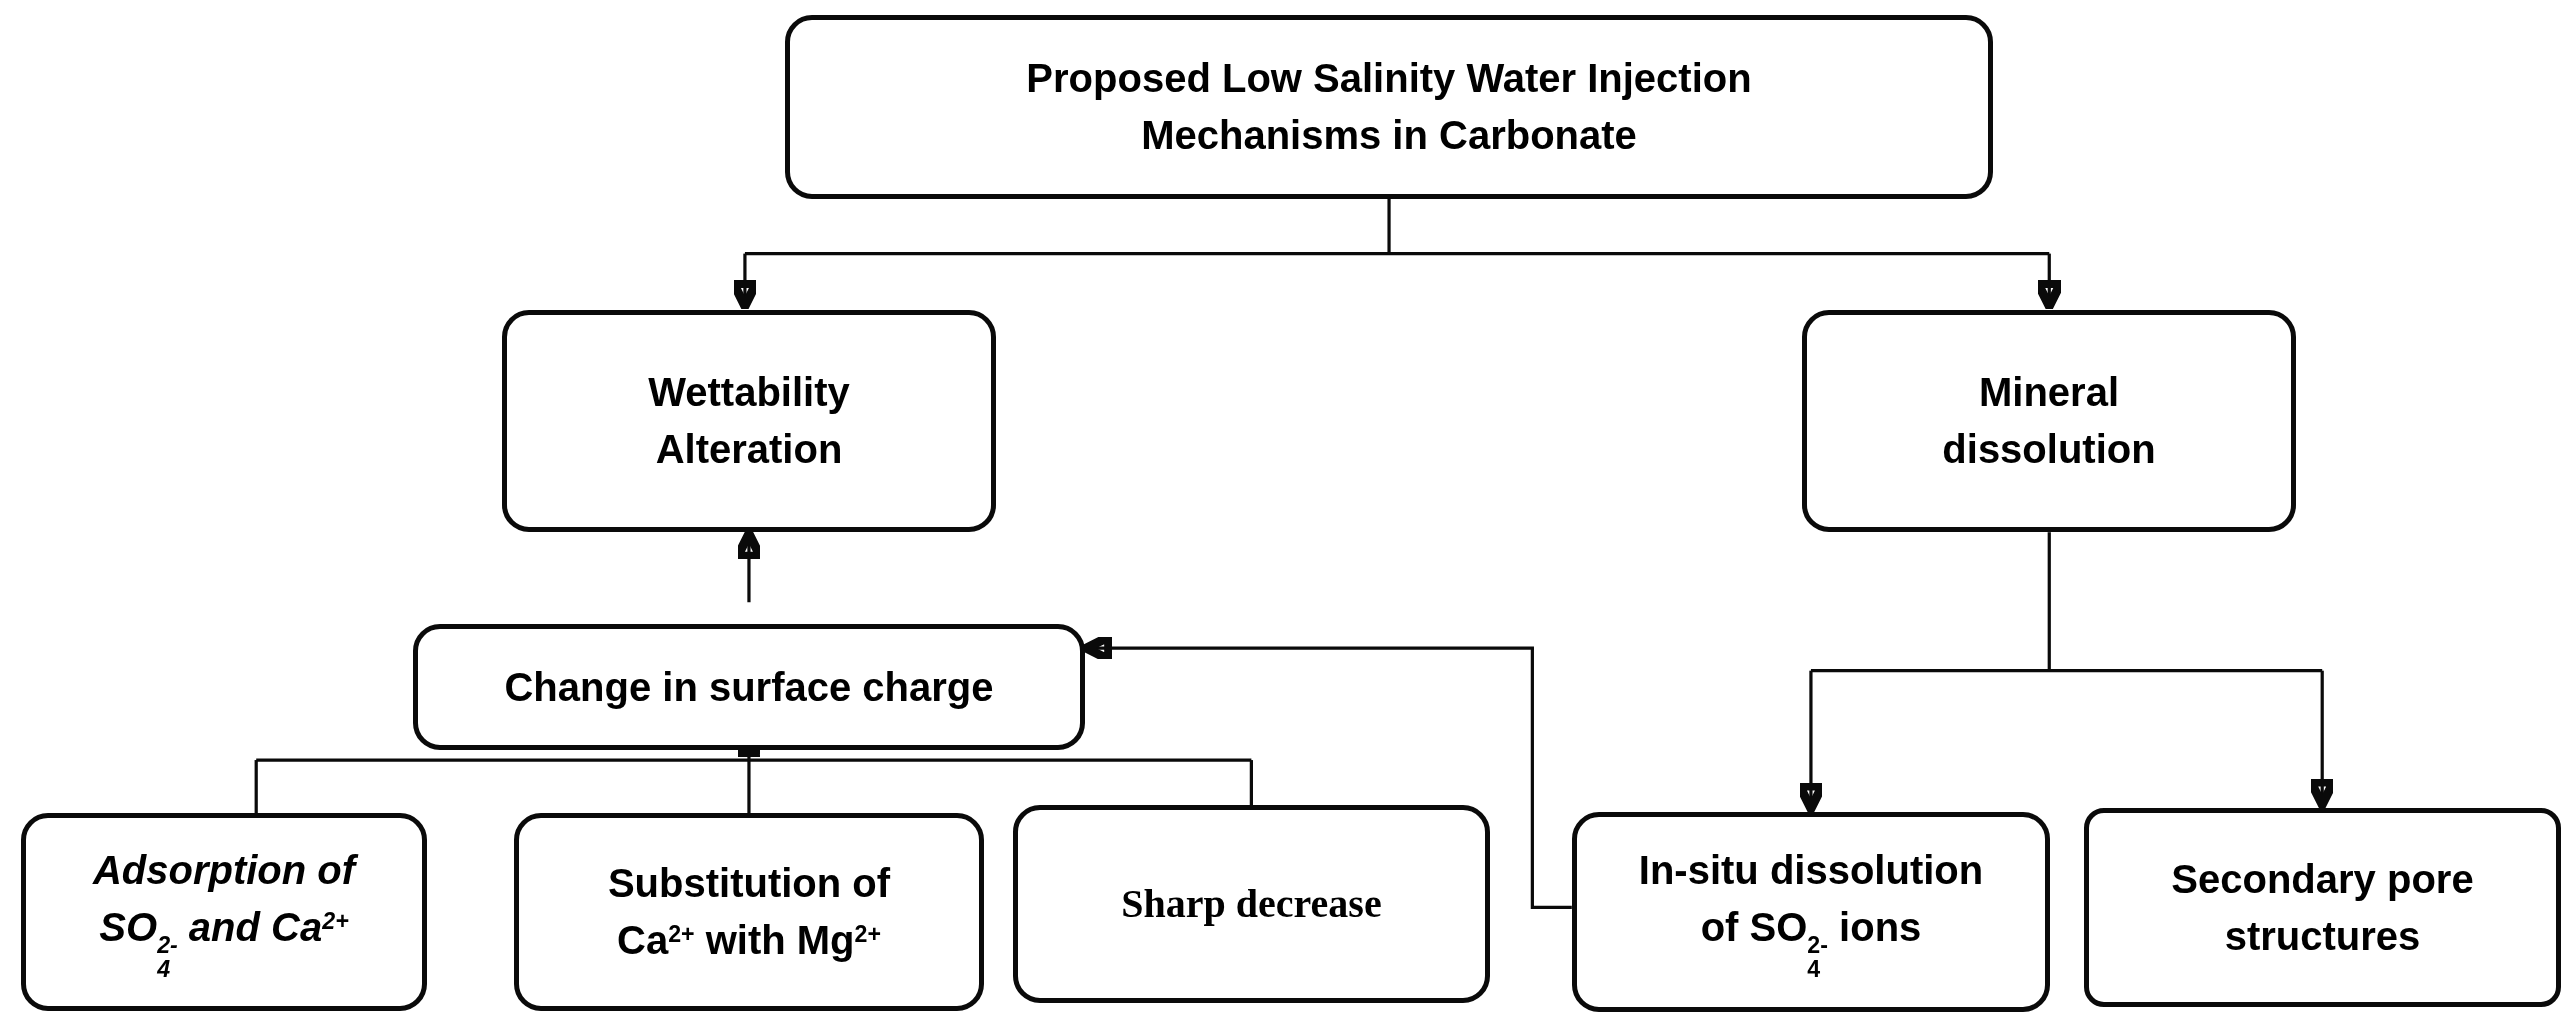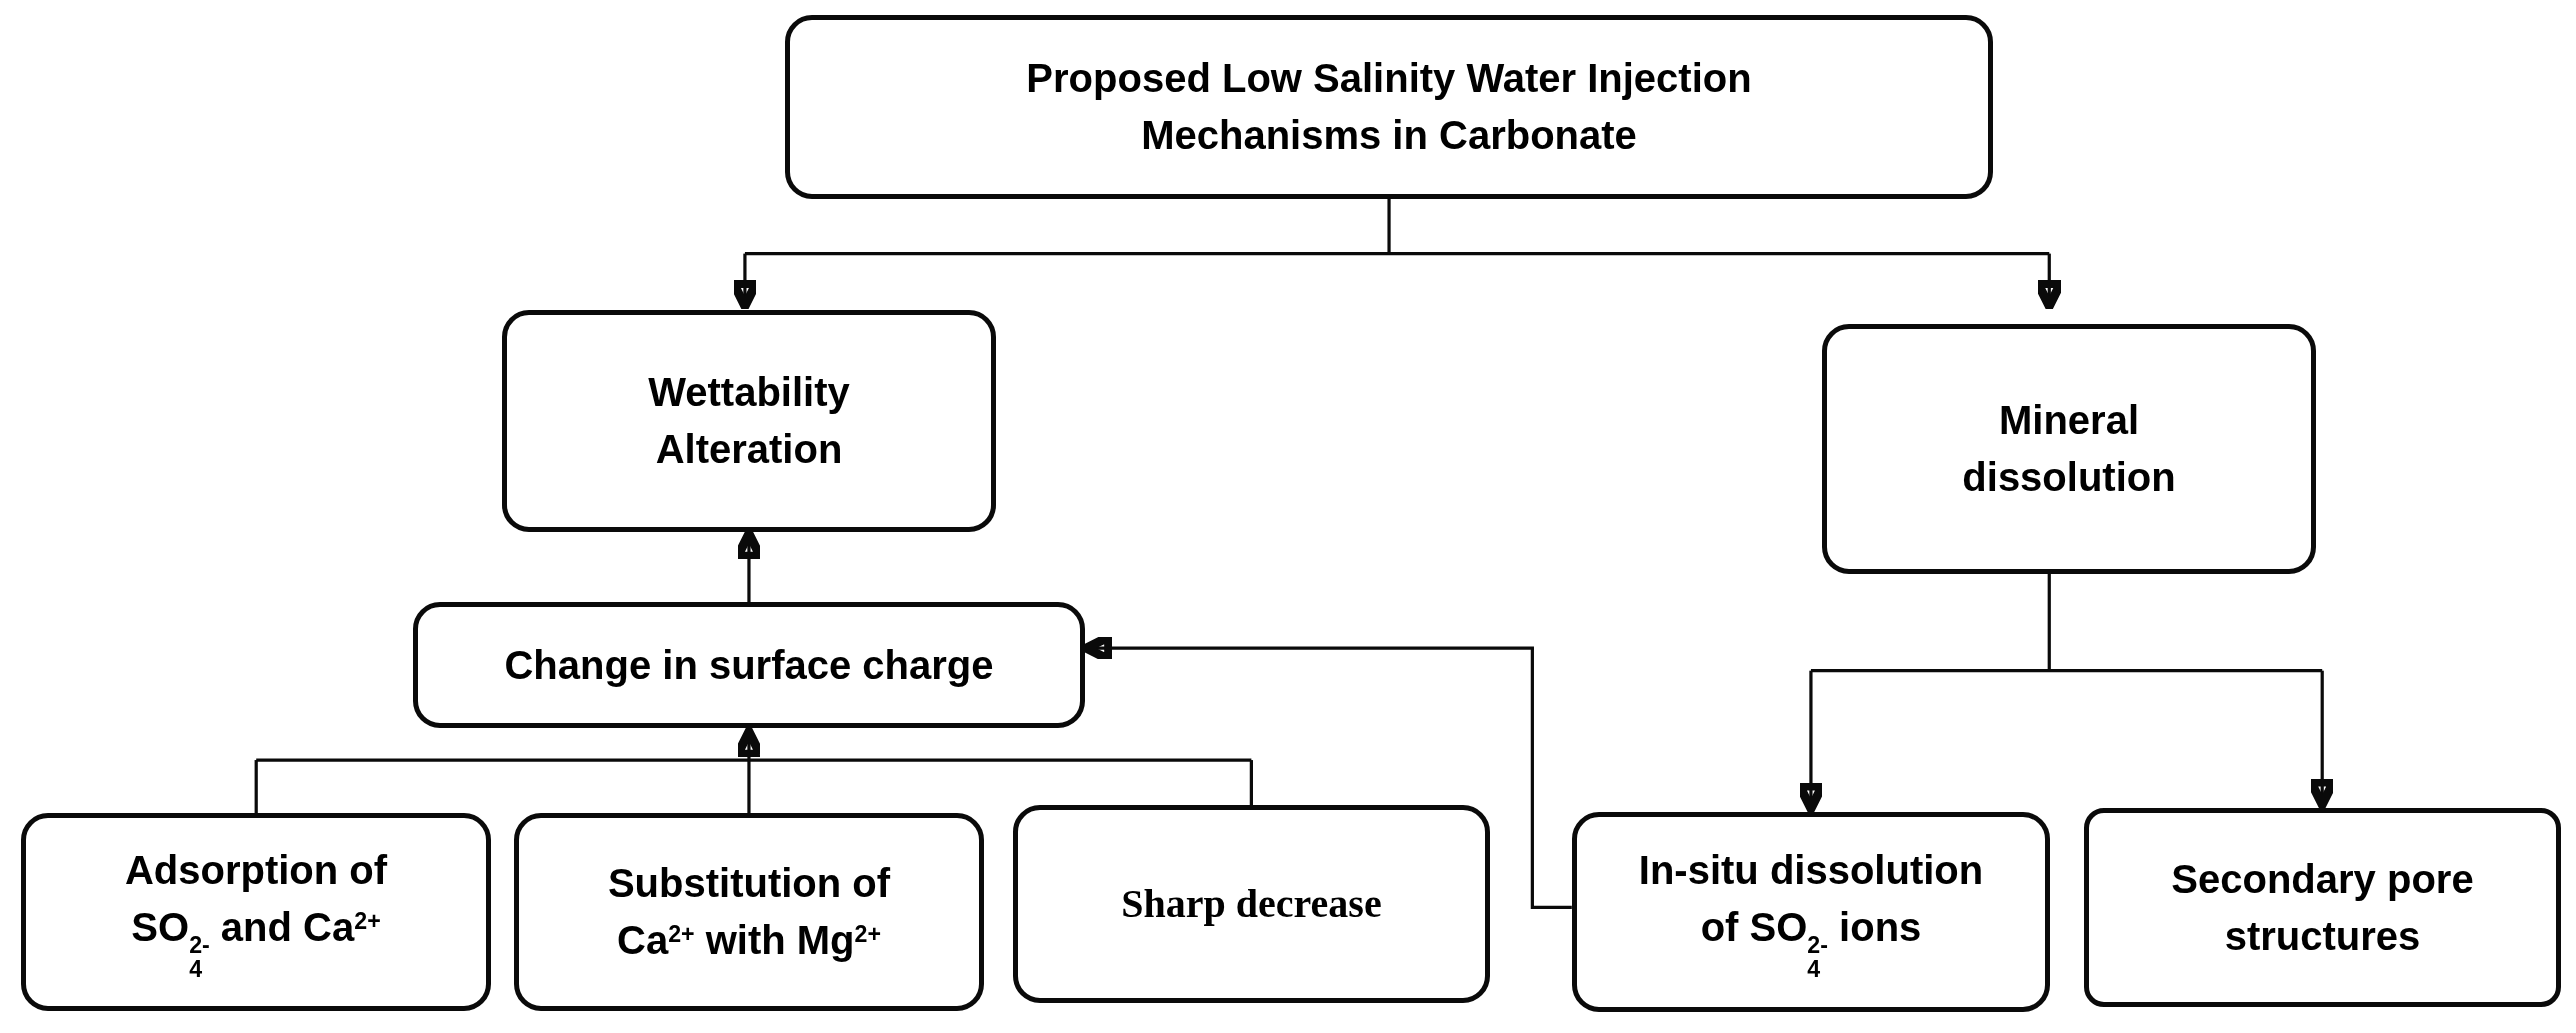--- a/index.html
+++ b/index.html
@@ -30,23 +30,23 @@
   .sup{font-size:0.58em;vertical-align:0.52em;line-height:0;}
   .ionstack{
     display:inline-flex;flex-direction:column;
     align-items:flex-start;
     font-size:0.58em;line-height:1.06;
     vertical-align:-0.52em;
   }
   
   .n-title    {left:785px;  top:14.5px;   width:1208px; height:184px;}
   .n-wett     {left:502px;  top:310px;  width:494px;  height:222px;}
-  .n-mineral  {left:1802px; top:324px;  width:494px;  height:250px;margin-left:20px;}
-  .n-charge   {left:413px;  top:602px;  width:672px;  height:126px;}
-  .n-adsorp   {left:21px;   top:813px; width:470px;  height:198px;}
+  .n-mineral  {left:1802px; top:310px;  width:494px;  height:222px;}
+  .n-charge   {left:413px;  top:624px;  width:672px;  height:126px;}
+  .n-adsorp   {left:21px;   top:813px; width:406px;  height:198px;font-style:italic;}
   .n-subst    {left:514px;  top:813px; width:470px;  height:198px;}
   .n-sharp    {left:1013px; top:805px; width:477px;  height:198px;font-family:Liberation Serif, serif;}
   .n-insitu   {left:1572px; top:812px; width:478px;  height:200px;}
   .n-second   {left:2084px; top:808px; width:477px;  height:199px;border-radius:20px;}
 </style>
 </head>
 <body>
 
 <div class="canvas">
 

